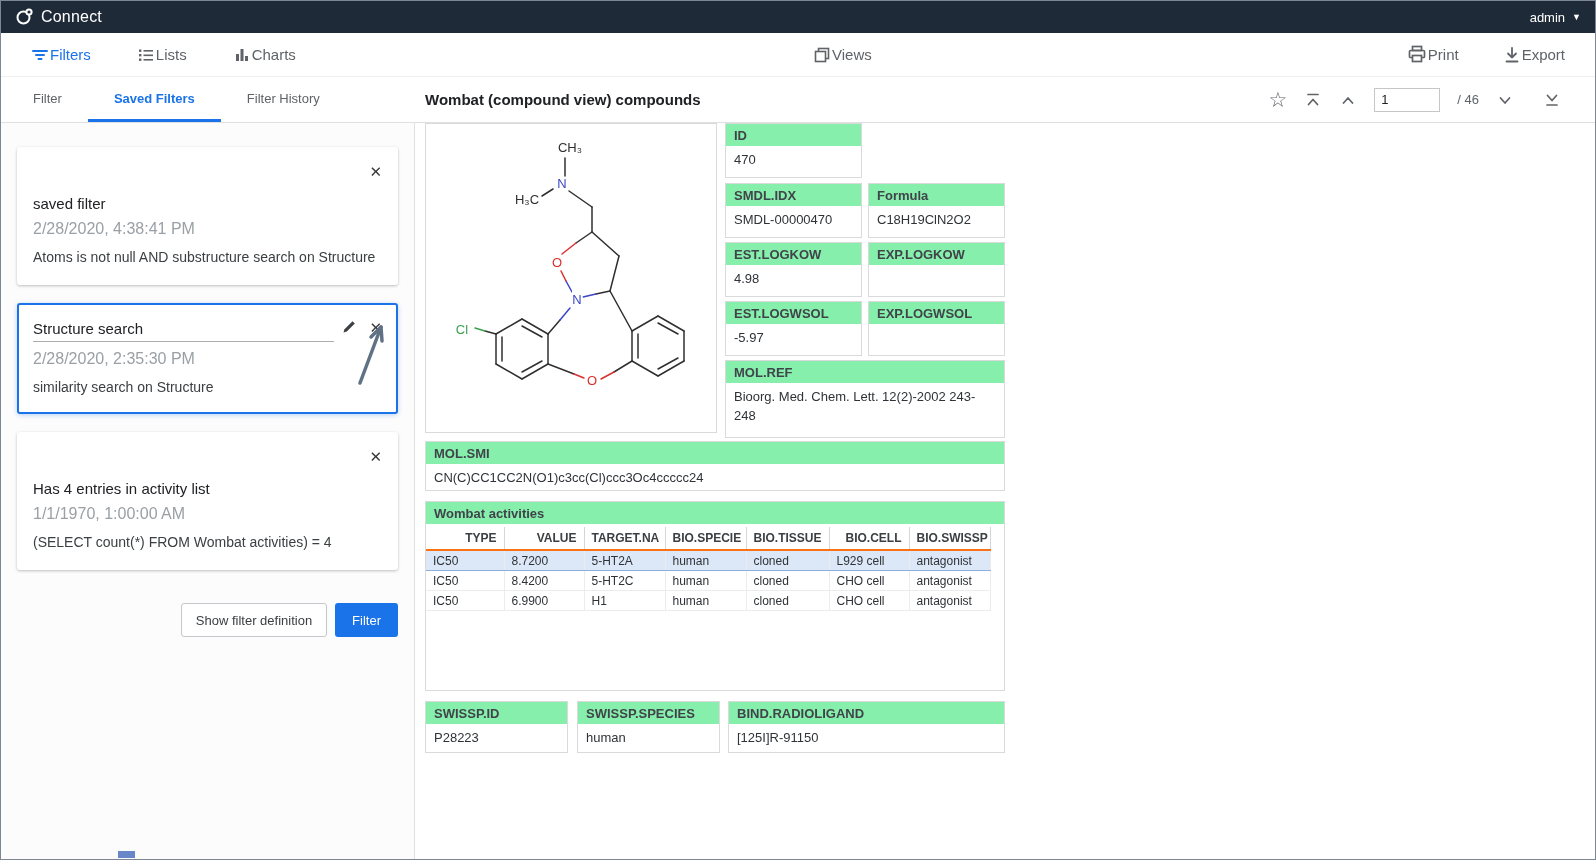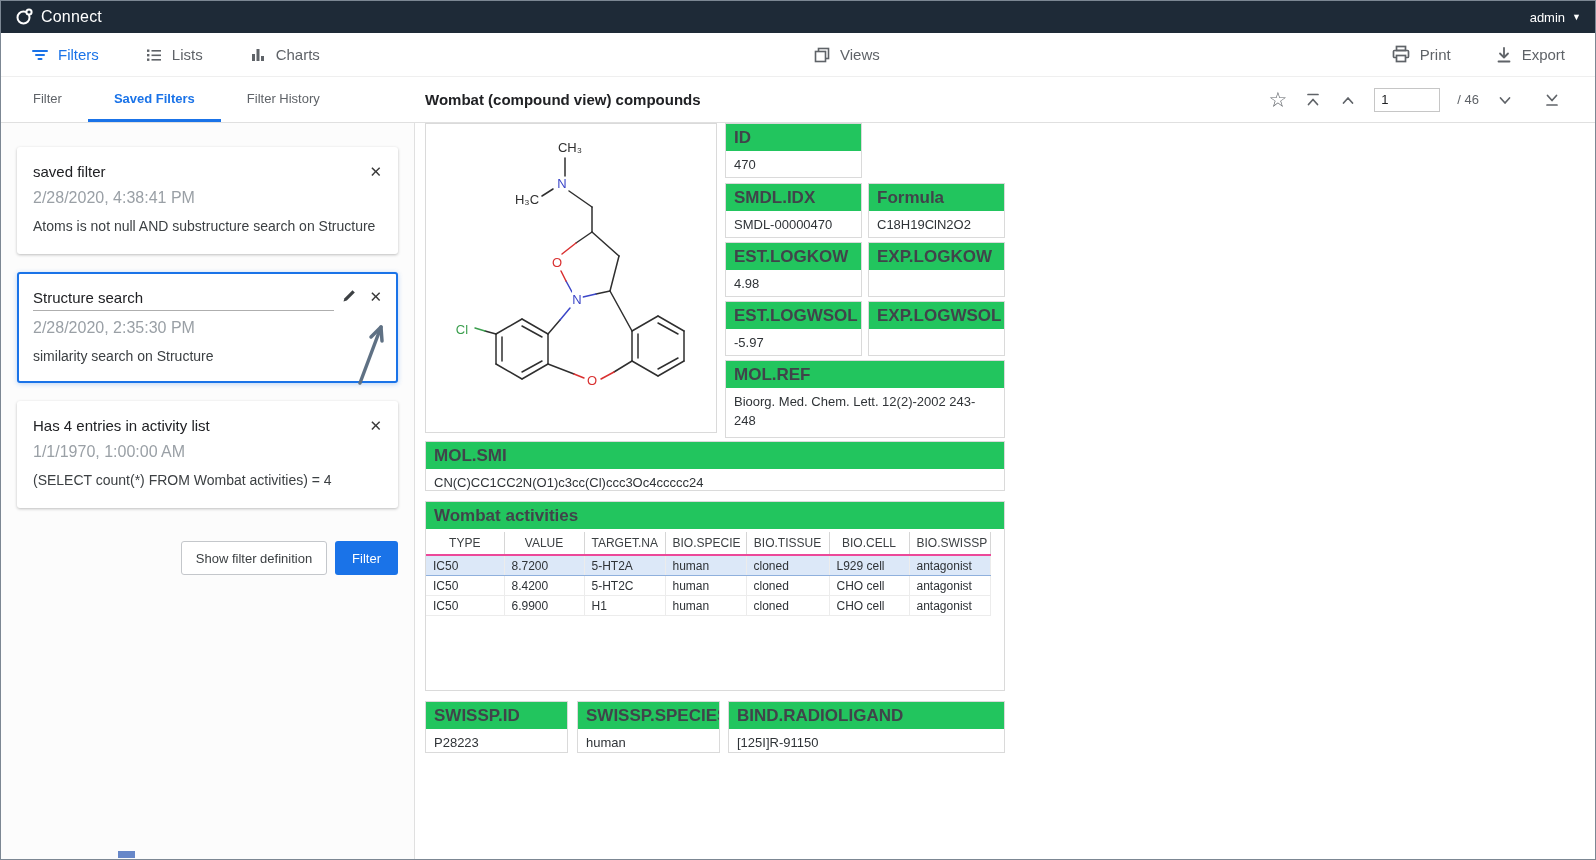--- a/index.html
+++ b/index.html
@@ -9,21 +9,21 @@
 
   
   .topbar { position:absolute; left:0; top:0; right:0; height:32px; background:#1e2a37; display:flex; align-items:center; padding:0 14px; color:#fff; }
   .brand { display:flex; align-items:center; gap:8px; }
   .app-name { font-size:16px; letter-spacing:.2px; }
   .user-menu { margin-left:auto; display:flex; align-items:center; gap:7px; font-size:13px; cursor:pointer; }
   .caret { font-size:9px; line-height:1; }
 
   
   .toolbar { position:absolute; left:0; top:32px; right:0; height:44px; background:#fff; border-bottom:1px solid #efefef; display:flex; align-items:center; padding:0 30px; }
-  .tb-item { display:flex; align-items:center; gap:9px; font-size:15px; color:#5f6368; margin-right:46px; cursor:pointer; white-space:nowrap; }
+  .tb-item { display:flex; align-items:center; gap:1px; font-size:15px; color:#5f6368; margin-right:46px; cursor:pointer; white-space:nowrap; }
   .tb-item.active { color:#1a73e8; }
   .tb-views { position:absolute; left:812px; margin-right:0; }
   .tb-right { margin-left:auto; display:flex; gap:44px; }
   .tb-right .tb-item { margin-right:0; }
 
   
   .subheader { position:absolute; top:76px; left:0; right:0; height:46px; border-bottom:1px solid #e0e0e0; display:flex; background:#fff; }
   .side-tabs { width:414px; display:flex; padding-left:6px; }
   .tab { padding:0 26px; display:flex; align-items:center; font-size:13px; color:#5f6368; cursor:pointer; border-bottom:3px solid transparent; }
   .tab.active { color:#1a73e8; border-bottom-color:#1a73e8; font-weight:bold; }
@@ -33,42 +33,42 @@
   .star { font-size:21px; line-height:1; cursor:pointer; color:#5f6368; }
   .nav-ic { cursor:pointer; display:flex; }
   .page-input { width:66px; height:24px; border:1px solid #c6c6c6; font-size:13px; padding:0 6px; color:#202124; font-family:inherit; }
   .page-total { font-size:13px; color:#5f6368; }
 
   
   .sidebar { position:absolute; left:0; top:122px; bottom:0; width:414px; border-right:1px solid #e0e0e0; background:#fcfcfc; padding:24px 16px 0; }
   .card { background:#fff; border-radius:3px; box-shadow:0 1px 3px rgba(0,0,0,.25); padding:16px; margin-bottom:18px; }
   .card.selected { border:2px solid #1a73e8; box-shadow:0 1px 5px rgba(26,115,232,.3); padding:14px; }
   .card-top { display:flex; align-items:flex-start; }
-  .card-title { font-size:15px; color:#202124; flex:1; }
+  .card-title { font-size:15px; color:#202124; flex:1;margin-top:32px; }
   .card-ts { font-size:16px; color:#9aa0a6; margin-top:8px; }
   .card-desc { font-size:14px; color:#3c4043; margin-top:9px; line-height:1.55; }
   .icon-btn { cursor:pointer; color:#3c4043; display:flex; align-items:center; }
   .close-x { font-size:15px; margin-left:12px; line-height:1.2; cursor:pointer; color:#3a3a3a; }
   .title-input { flex:1; border:none; border-bottom:1px solid #aeaeae; font-size:15px; color:#202124; padding:1px 0 4px; outline:none; font-family:inherit; background:transparent; margin-right:8px; }
   .btn-row { display:flex; justify-content:flex-end; gap:8px; margin-top:33px; }
   .btn-outline { height:34px; padding:0 14px; background:#fff; border:1px solid #c4c7cb; border-radius:3px; font-size:13px; color:#3c4043; cursor:pointer; font-family:inherit; }
   .btn-primary { height:34px; padding:0 17px; background:#1a73e8; border:none; border-radius:3px; font-size:13px; color:#fff; cursor:pointer; font-family:inherit; }
   .h-scroll-thumb { position:absolute; left:117px; bottom:1px; width:17px; height:7px; background:#6787c8; cursor:pointer; }
 
   
   .content { position:absolute; left:414px; top:122px; right:0; bottom:0; background:#fff; }
   .abs { position:absolute; }
   .fieldbox { border:1px solid #dadada; background:#fff; overflow:hidden; }
-  .flabel { background:#22c55e; font-size:17px; font-weight:bold; color:#40444a; padding:4px 8px 3px; white-space:nowrap; overflow:hidden; }
+  .flabel { background:#86efac; font-size:13px; font-weight:bold; color:#40444a; padding:4px 8px 3px; white-space:nowrap; overflow:hidden; }
   .fvalue { font-size:13px; color:#2f3337; padding:5px 8px; line-height:1.45; }
   .structure-box { border:1px solid #dadada; display:flex; align-items:center; justify-content:center; background:#fff; }
 
   .tbl-wrap { padding:3px 0 0 0; }
   .activities-table { border-collapse:collapse; table-layout:fixed; width:564px; }
-  .activities-table th { font-size:12px; font-weight:normal; color:#3c4043; text-align:center; padding:4px 7px; border-right:1px solid #d6d6d6; border-bottom:2px solid #ec4899; white-space:nowrap; overflow:hidden; }
+  .activities-table th { font-size:12px; font-weight:bold; color:#3c4043; text-align:right; padding:4px 7px; border-right:1px solid #d6d6d6; border-bottom:2px solid #f97316; white-space:nowrap; overflow:hidden; }
   .activities-table td { font-size:12px; color:#2f3337; padding:2.5px 7px; border-right:1px solid #ececec; border-bottom:1px solid #ececec; white-space:nowrap; overflow:hidden; background:#fff; }
   .activities-table tr.selected td { background:#dce8f8; border-bottom-color:#8fb0dd; }
 
   .cursor-svg { position:absolute; left:349px; top:316px; pointer-events:none; z-index:5; }
 </style>
 </head>
 <body>
 
 <div class="window">
 

